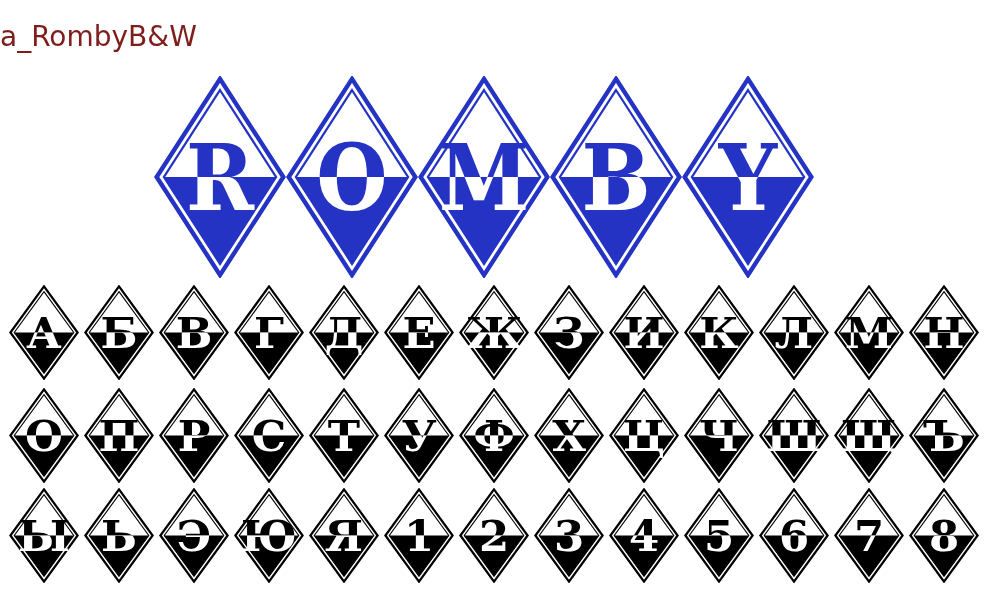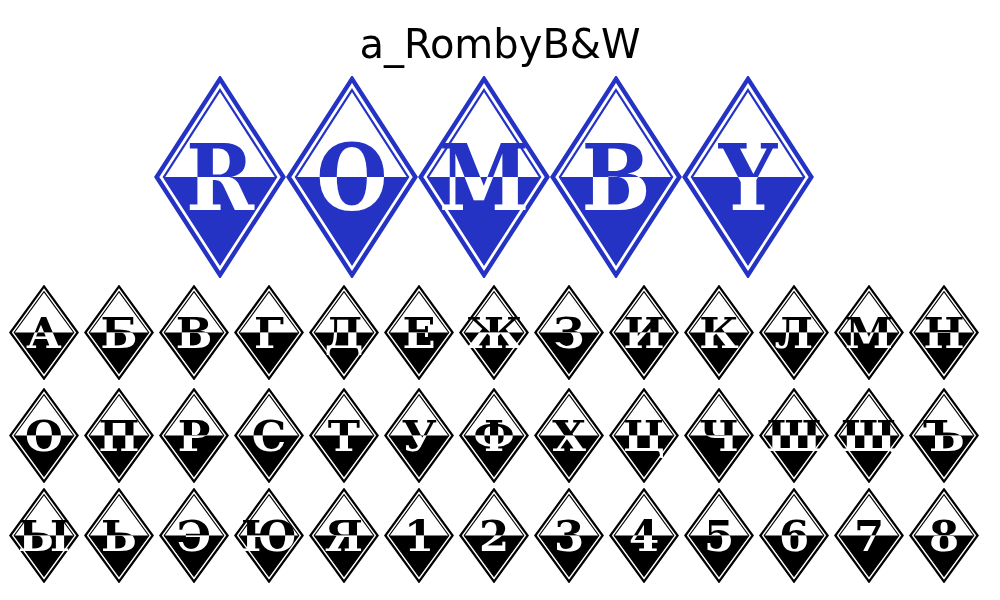--- a/index.html
+++ b/index.html
@@ -2,21 +2,21 @@
 <html><head>
 <meta charset="utf-8">
 <style>
   html,body{margin:0;padding:0;background:#ffffff;}
   .page{
     position:relative;width:1000px;height:600px;background:#ffffff;
     font-family:"DejaVu Sans",sans-serif;overflow:hidden;
   }
   .title{
     position:absolute;top:22px;left:0;width:100%;
-    text-align:center;font-size:40px;line-height:1.1;color:#000000;
+    text-align:left;font-size:28px;line-height:1.1;color:#7f1d1d;
     letter-spacing:0px;
   }
   .preview-row{
     position:absolute;left:154px;top:76px;display:flex;gap:0px;
   }
   .glyph-row{
     position:absolute;left:9px;display:flex;gap:5px;
   }
   #row0{top:285px}
   #row1{top:388px}

